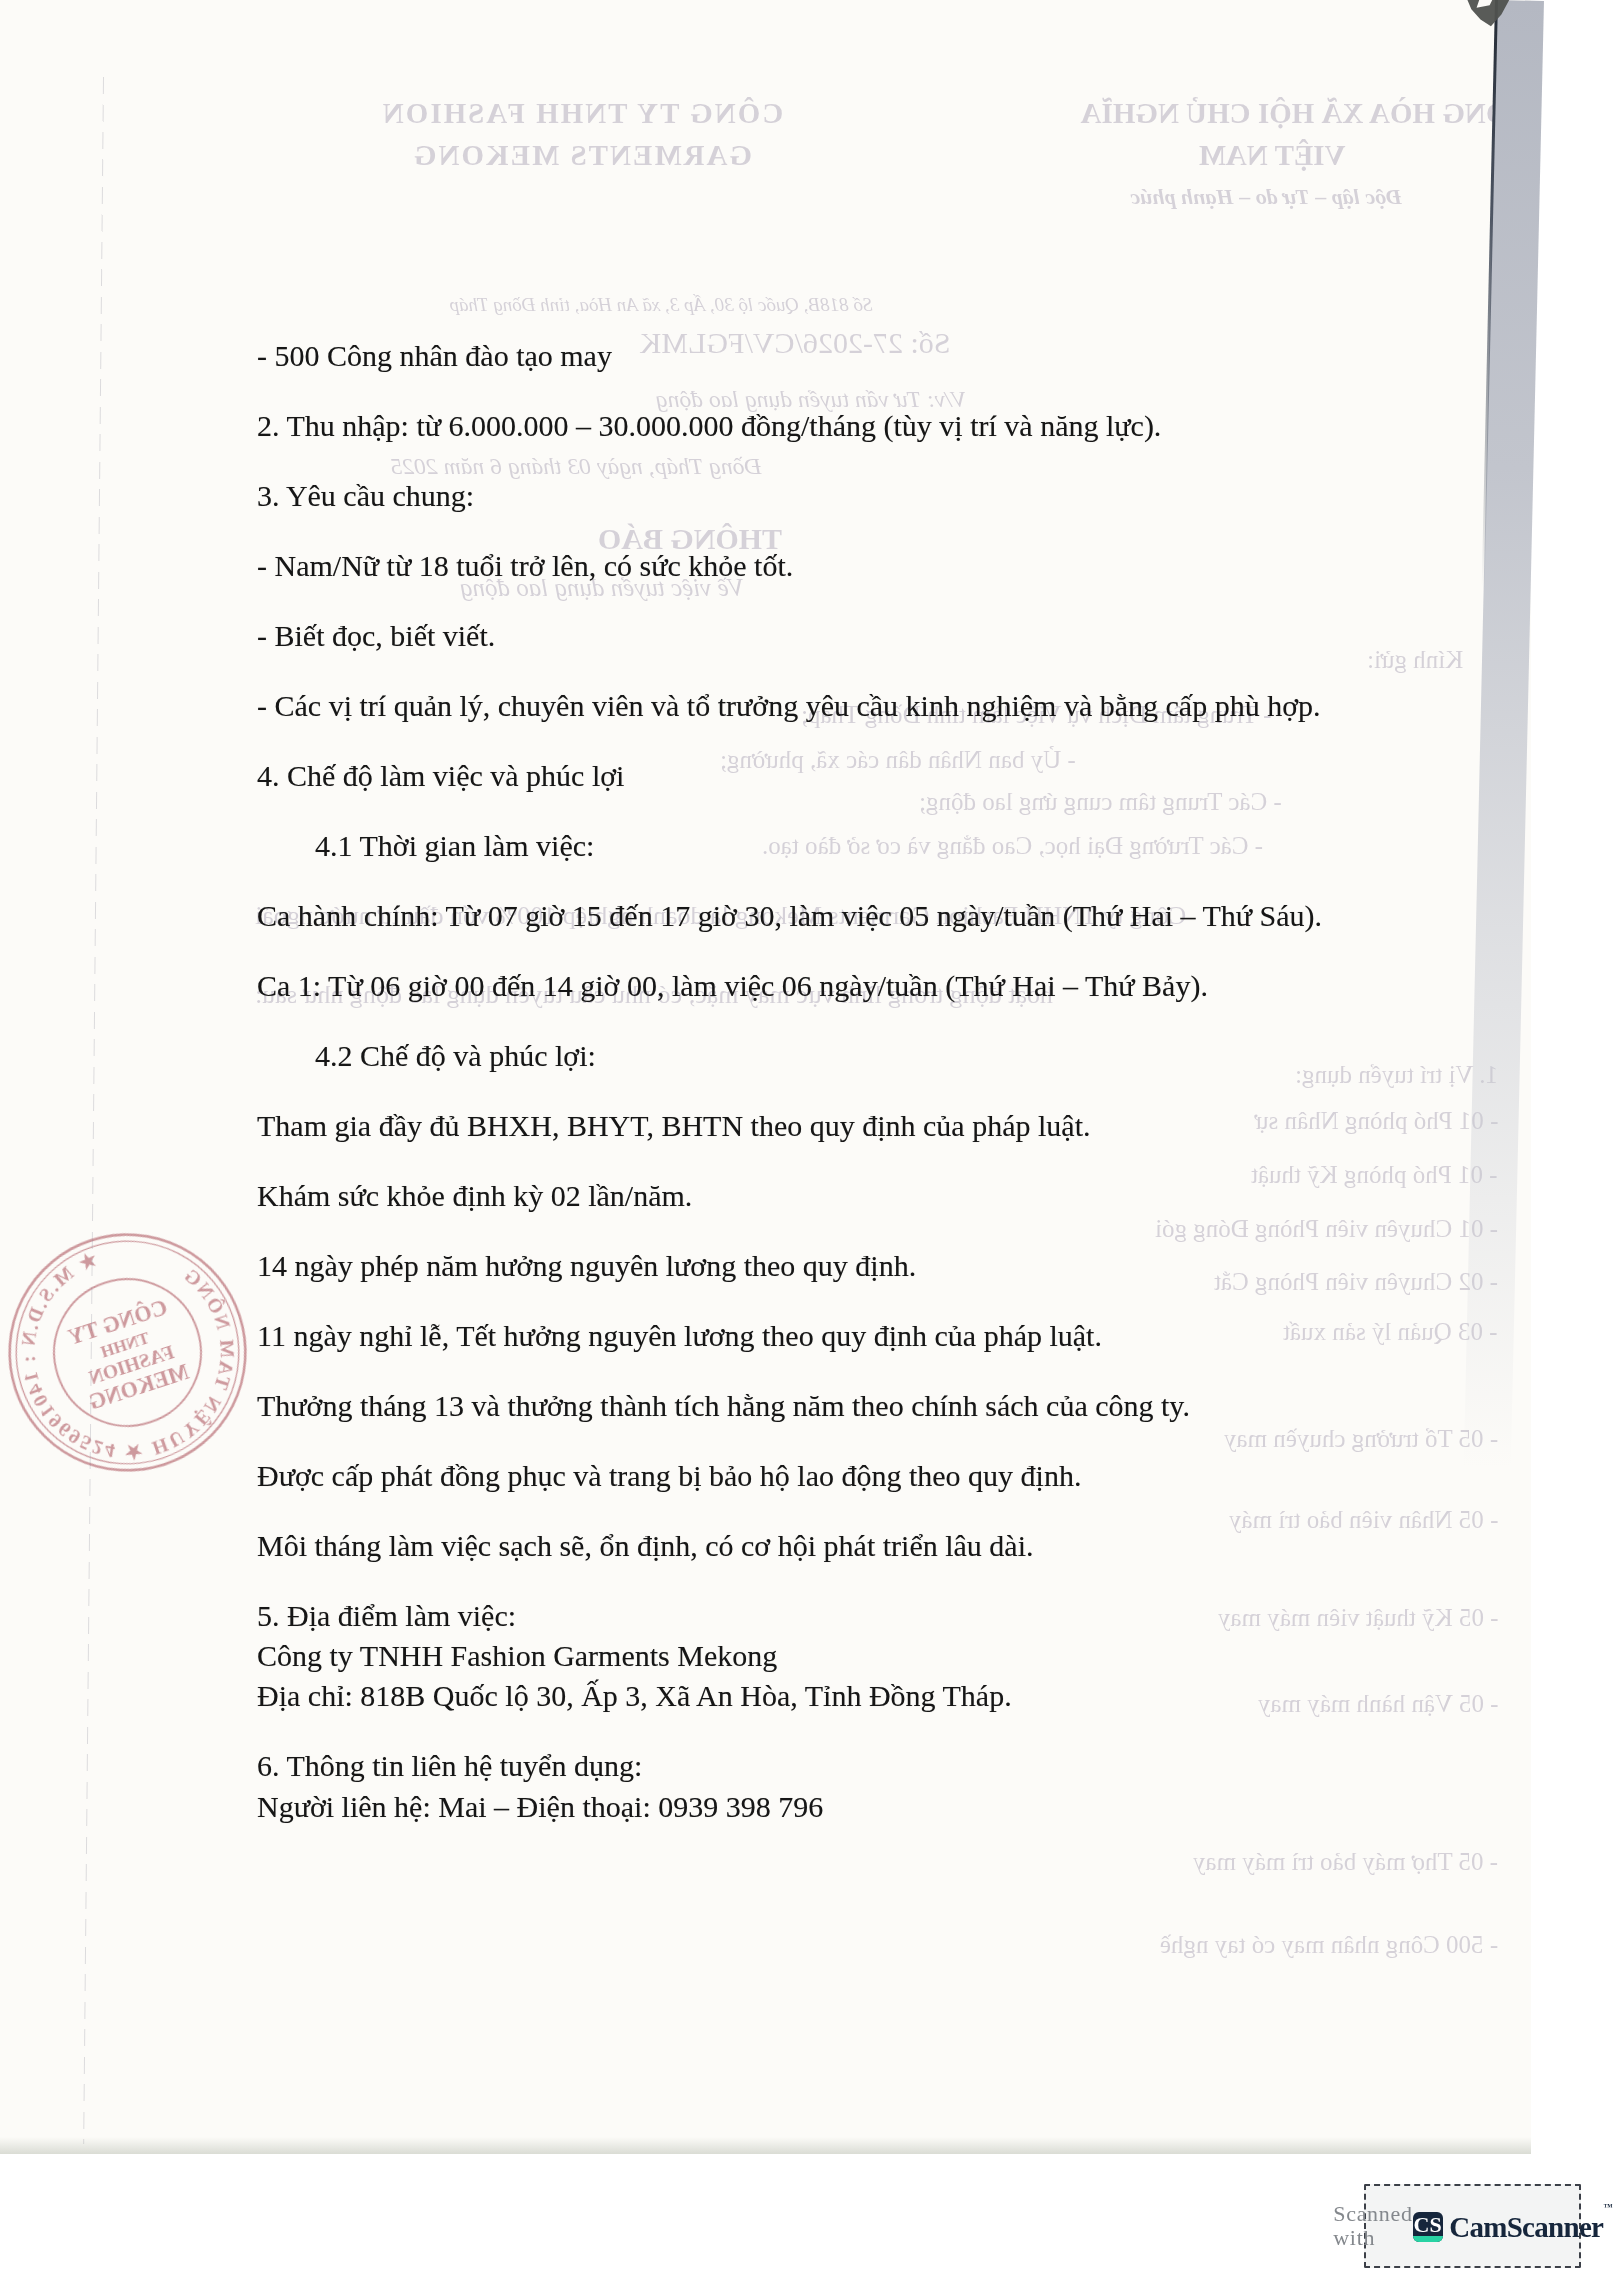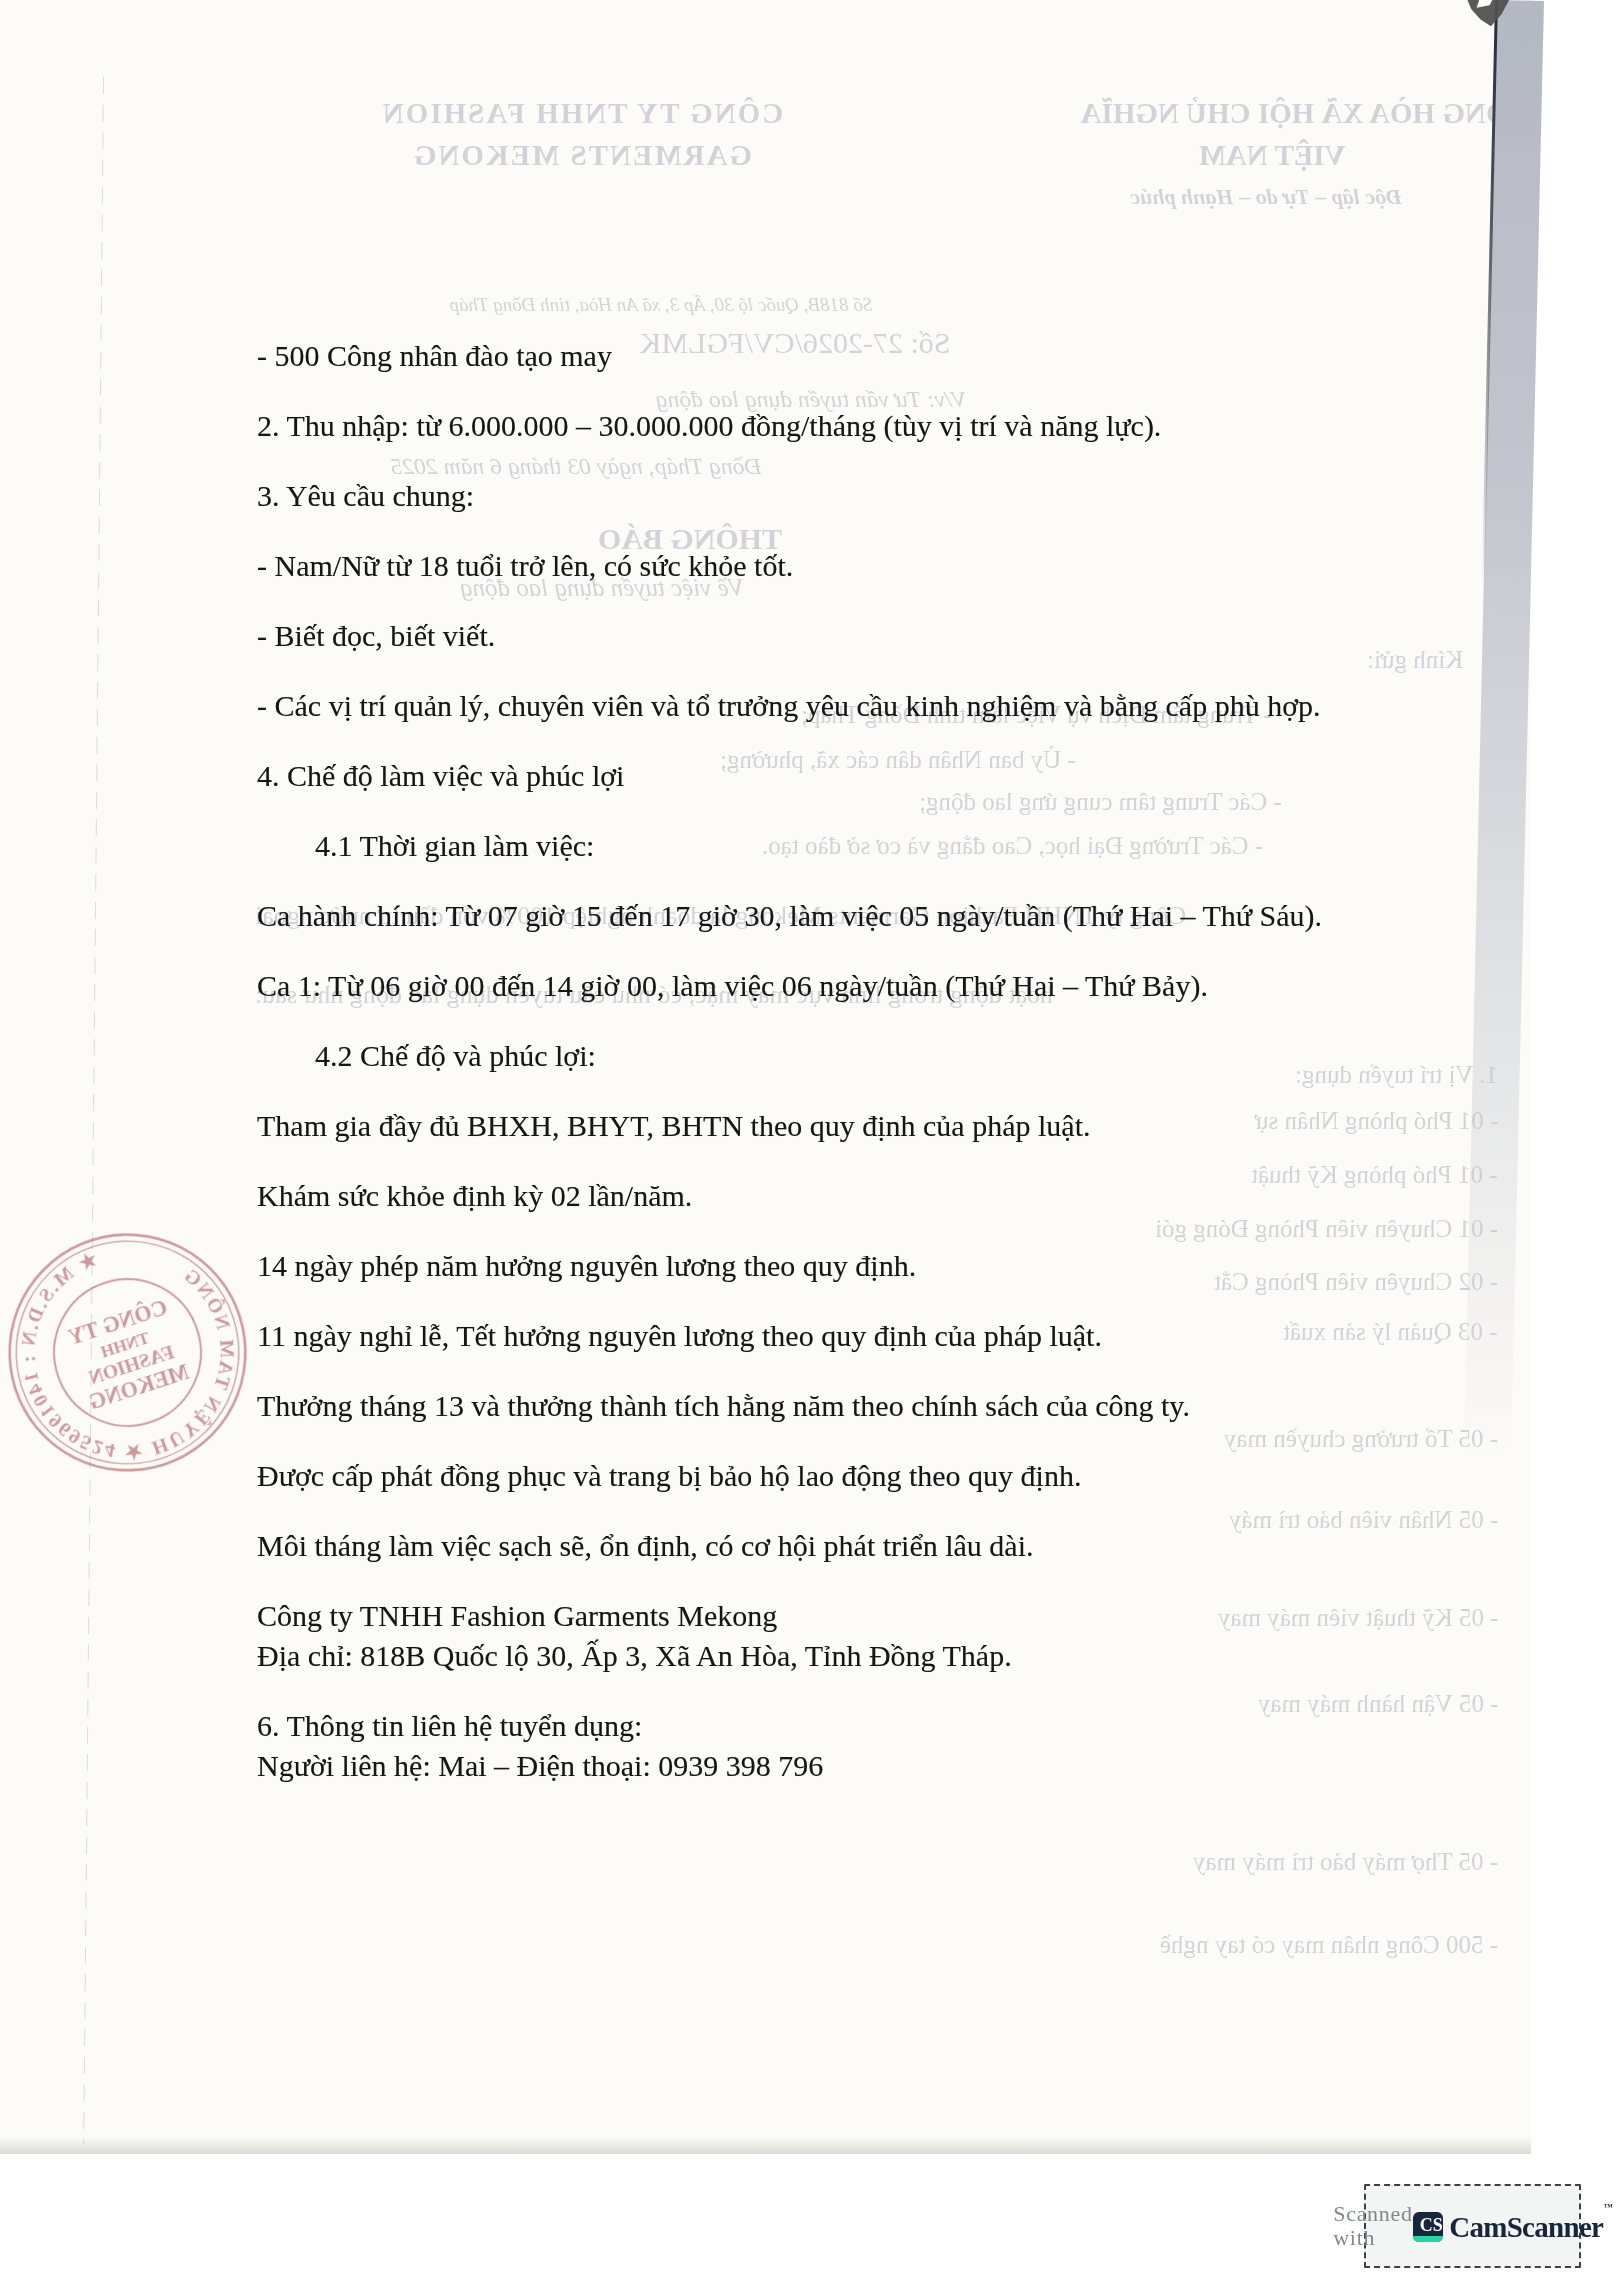--- a/index.html
+++ b/index.html
@@ -71,21 +71,21 @@
     display:flex;flex-direction:row;align-items:center;justify-content:center;
   }
   .cs-badge .scanned-with{font-size:22px;line-height:23.6px;color:#84888d;letter-spacing:0.7px;}
   .cs-row{display:flex;align-items:center;margin-top:2.6px;}
   .cs-logo{
     width:30px;height:30px;border-radius:5.9px;background:#16263c;
     position:relative;overflow:hidden;flex:0 0 auto;
   }
   .cs-logo .cs-letters{
     position:absolute;top:0.7px;left:0;width:100%;height:24px;
-    color:#ffffff;font-weight:bold;font-size:18px;line-height:24px;text-align:right;
+    color:#ffffff;font-weight:bold;font-size:22px;line-height:24px;text-align:center;
     letter-spacing:0px;
   }
   .cs-logo .cs-teal{
     position:absolute;left:0;bottom:0;width:100%;height:5.9px;background:#29d3a4;
   }
   .cs-brand{
     font-size:29px;font-weight:bold;color:#16263c;margin-left:6.5px;letter-spacing:-0.7px;
   }
   .cs-tm{font-size:9.2px;color:#16263c;vertical-align:top;position:relative;top:-9.2px;}
 </style>
@@ -159,20 +159,21 @@
         <p class="">Ca hành chính: Từ 07 giờ 15 đến 17 giờ 30, làm việc 05 ngày/tuần (Thứ Hai – Thứ Sáu).</p>
         <p class="">Ca 1: Từ 06 giờ 00 đến 14 giờ 00, làm việc 06 ngày/tuần (Thứ Hai – Thứ Bảy).</p>
         <p class="indent">4.2 Chế độ và phúc lợi:</p>
         <p class="">Tham gia đầy đủ BHXH, BHYT, BHTN theo quy định của pháp luật.</p>
         <p class="">Khám sức khỏe định kỳ 02 lần/năm.</p>
         <p class="">14 ngày phép năm hưởng nguyên lương theo quy định.</p>
         <p class="">11 ngày nghỉ lễ, Tết hưởng nguyên lương theo quy định của pháp luật.</p>
         <p class="">Thưởng tháng 13 và thưởng thành tích hằng năm theo chính sách của công ty.</p>
         <p class="">Được cấp phát đồng phục và trang bị bảo hộ lao động theo quy định.</p>
         <p class="">Môi tháng làm việc sạch sẽ, ổn định, có cơ hội phát triển lâu dài.</p>
+        <p class="tight">5. Địa điểm làm việc:</p>
         <p class="tight">Công ty TNHH Fashion Garments Mekong</p>
         <p class="">Địa chỉ: 818B Quốc lộ 30, Ấp 3, Xã An Hòa, Tỉnh Đồng Tháp.</p>
         <p class="tight">6. Thông tin liên hệ tuyển dụng:</p>
         <p class="">Người liên hệ: Mai – Điện thoại: 0939 398 796</p>
       </div>
 
     <div class="crease"></div>
     <div class="paper-bottom-mottle"></div>
   </div>
 

